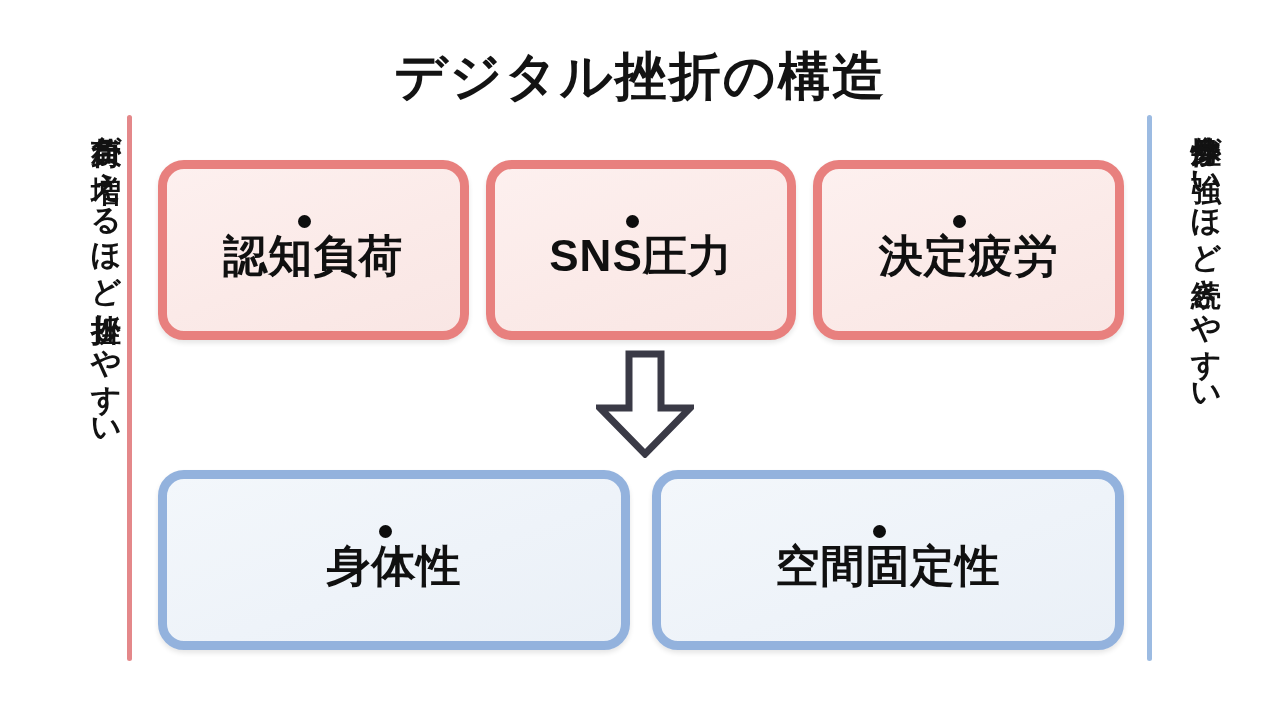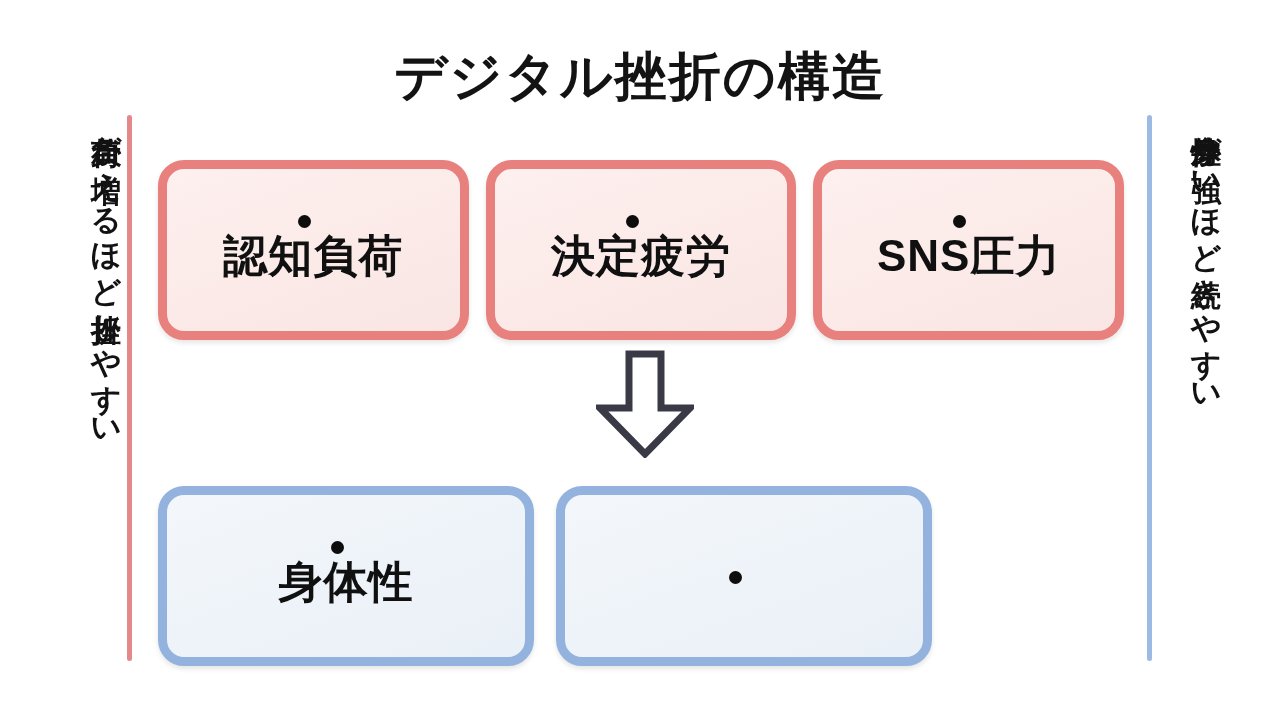--- a/index.html
+++ b/index.html
@@ -82,22 +82,22 @@
   }
   .row.top {
     left: 158px;
     top: 160px;
     width: 966px;
     height: 180px;
     gap: 17px;
   }
   .row.bottom {
     left: 158px;
-    top: 486px;
-    width: 774px;
+    top: 470px;
+    width: 966px;
     height: 180px;
     gap: 22px;
   }
 
   .node {
     position: relative;
     display: flex;
     align-items: center;
     justify-content: center;
     box-sizing: border-box;
@@ -166,42 +166,43 @@
 
   <div class="row top">
 
     <div class="node load">
       <span class="bullet-dot"></span>
       <span>認知負荷</span>
     </div>
 
     <div class="node load">
       <span class="bullet-dot"></span>
+      <span>SNS圧力</span>
+    </div>
+
+    <div class="node load">
+      <span class="bullet-dot"></span>
       <span>決定疲労</span>
-    </div>
-
-    <div class="node load">
-      <span class="bullet-dot"></span>
-      <span>SNS圧力</span>
     </div>
 
   </div>
 
   <div class="arrow-wrap">
     <svg viewBox="0 0 98 108" xmlns="http://www.w3.org/2000/svg" aria-hidden="true">
       <polygon points="33,4 65,4 65,58 94,58 49,104 4,58 33,58" fill="#ffffff" stroke="#3a3a46" stroke-width="7" stroke-linejoin="miter"></polygon>
     </svg>
   </div>
 
   <div class="row bottom">
 
     <div class="node body">
       <span class="bullet-dot"></span>
       <span>身体性</span>
     </div>
 
     <div class="node body">
       <span class="bullet-dot"></span>
+      <span>空間固定性</span>
     </div>
 
   </div>
 
 </div>
 
 </body></html>

